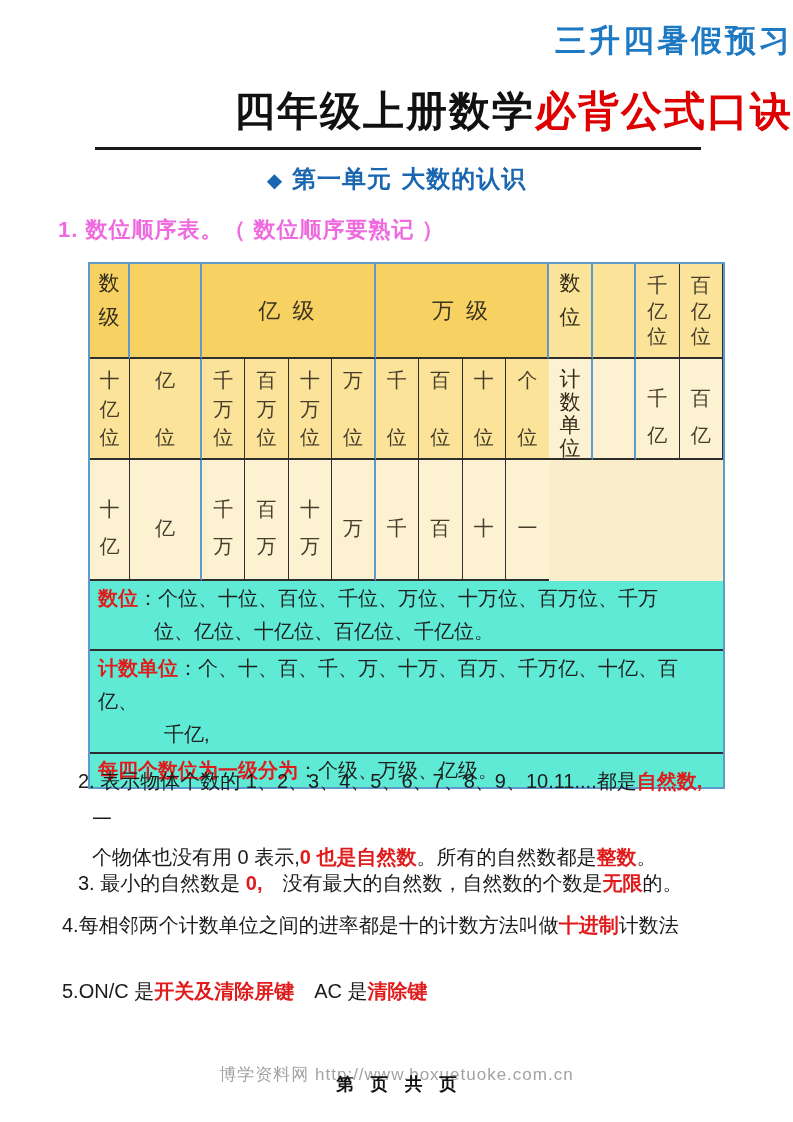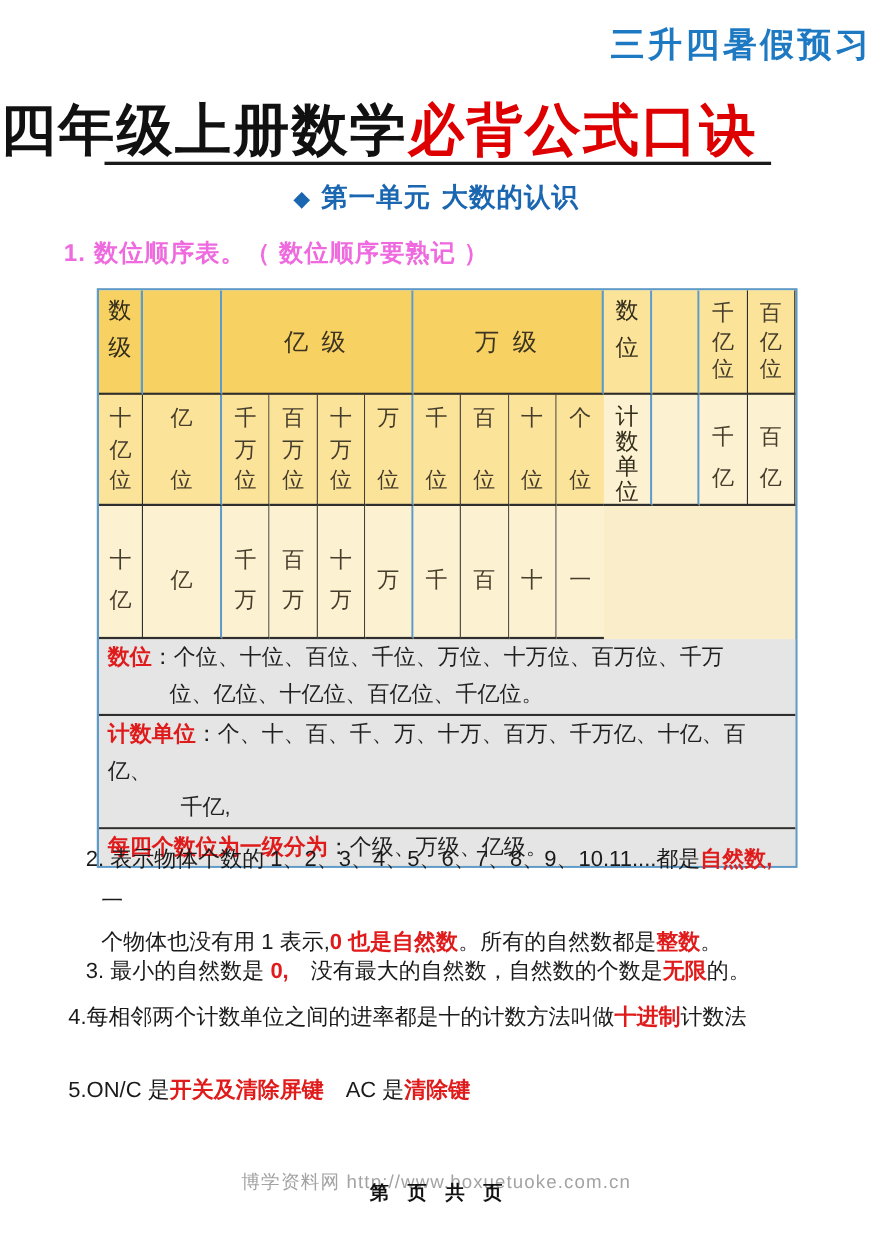--- a/index.html
+++ b/index.html
@@ -14,23 +14,23 @@
   
   .script-title {
     position: absolute; top: 20px; left: 0; width: 100%;
     text-align: right;
     font-family: "DejaVu Serif", serif;
     font-size: 31px; font-weight: bold; letter-spacing: 3px;
     color: #1e79c3;
   }
   .main-title {
     position: absolute; top: 84px; left: 0; width: 100%;
-    text-align: left;
+    text-align: right;
     font-family: "DejaVu Serif", serif;
-    font-size: 51px; font-weight: 900; letter-spacing: 2px;
+    font-size: 41px; font-weight: 900; letter-spacing: 2px;
     color: #111111;
   }
   .main-title .title-red { color: #de0000; }
   .divider {
     position: absolute; top: 147px; left: 95px;
     width: 606px; height: 3px; background: #1a1a1a;
   }
   .section-heading {
     position: absolute; top: 163px; left: 0; width: 100%;
     text-align: center;
@@ -72,21 +72,21 @@
   }
   .vtop  { justify-content: flex-start; gap: 11px; padding-top: 7px; font-size: 21px; color: #332d1c; }
   .vfill { justify-content: space-between; padding: 8px 0; font-size: 21px; color: #332d1c; }
   .vb    { justify-content: space-between; padding: 10px 0; }
   .vc    { justify-content: center; gap: 15px; padding-top: 16px; }
   .note {
     padding: 1px 8px;
     font-size: 20px; line-height: 33px;
     color: #1f1f1f;
     border-bottom: 2px solid #2e2e2e;
-    background: #e5e5e5;
+    background: #5eead4;
   }
   .note.last { border-bottom: none; line-height: 31px; }
   .nlabel { color: #e01b1b; font-weight: bold; }
   .ind56 { display: inline-block; margin-left: 56px; }
   .ind66 { display: inline-block; margin-left: 66px; }
   
   .para {
     position: absolute;
     font-size: 20px; line-height: 38px;
     color: #1a1a1a;
@@ -237,19 +237,19 @@
       </div>
     <div class="cell rc vcell vc">
         <span>一</span>
       </div>
   </div>
   <div class="note"><span class="nlabel">数位</span><span>：个位、十位、百位、千位、万位、十万位、百万位、千万</span><br><span class="ind56">位、亿位、十亿位、百亿位、千亿位。</span></div>
   <div class="note"><span class="nlabel">计数单位</span><span>：个、十、百、千、万、十万、百万、千万亿、十亿、百亿、</span><br><span class="ind66">千亿,</span></div>
   <div class="note last"><span class="nlabel">每四个数位为一级分为</span><span>：个级、万级、亿级。</span></div>
 </div>
 
-<div class="para p2"><span>2. 表示物体个数的 1、2、3、4、5、6、7、8、9、10.11....都是</span><span class="red">自然数,</span><span>　一</span><br><span>个物体也没有用 1 表示,</span><span class="red">0 也是自然数</span><span>。所有的自然数都是</span><span class="red">整数</span><span>。</span></div>
+<div class="para p2"><span>2. 表示物体个数的 1、2、3、4、5、6、7、8、9、10.11....都是</span><span class="red">自然数,</span><span>　一</span><br><span>个物体也没有用 0 表示,</span><span class="red">0 也是自然数</span><span>。所有的自然数都是</span><span class="red">整数</span><span>。</span></div>
 <div class="para p3"><span>3. 最小的自然数是 </span><span class="red">0,</span><span>　没有最大的自然数，自然数的个数是</span><span class="red">无限</span><span>的。</span></div>
 <div class="para p4"><span>4.每相邻两个计数单位之间的进率都是十的计数方法叫做</span><span class="red">十进制</span><span>计数法</span></div>
 <div class="para p5"><span>5.ON/C 是</span><span class="red">开关及清除屏键</span><span>　AC 是</span><span class="red">清除键</span></div>
 
 <div class="watermark">博学资料网 http://www.boxuetuoke.com.cn</div>
 <div class="page-label">第 页 共 页</div>
 
 </body></html>

